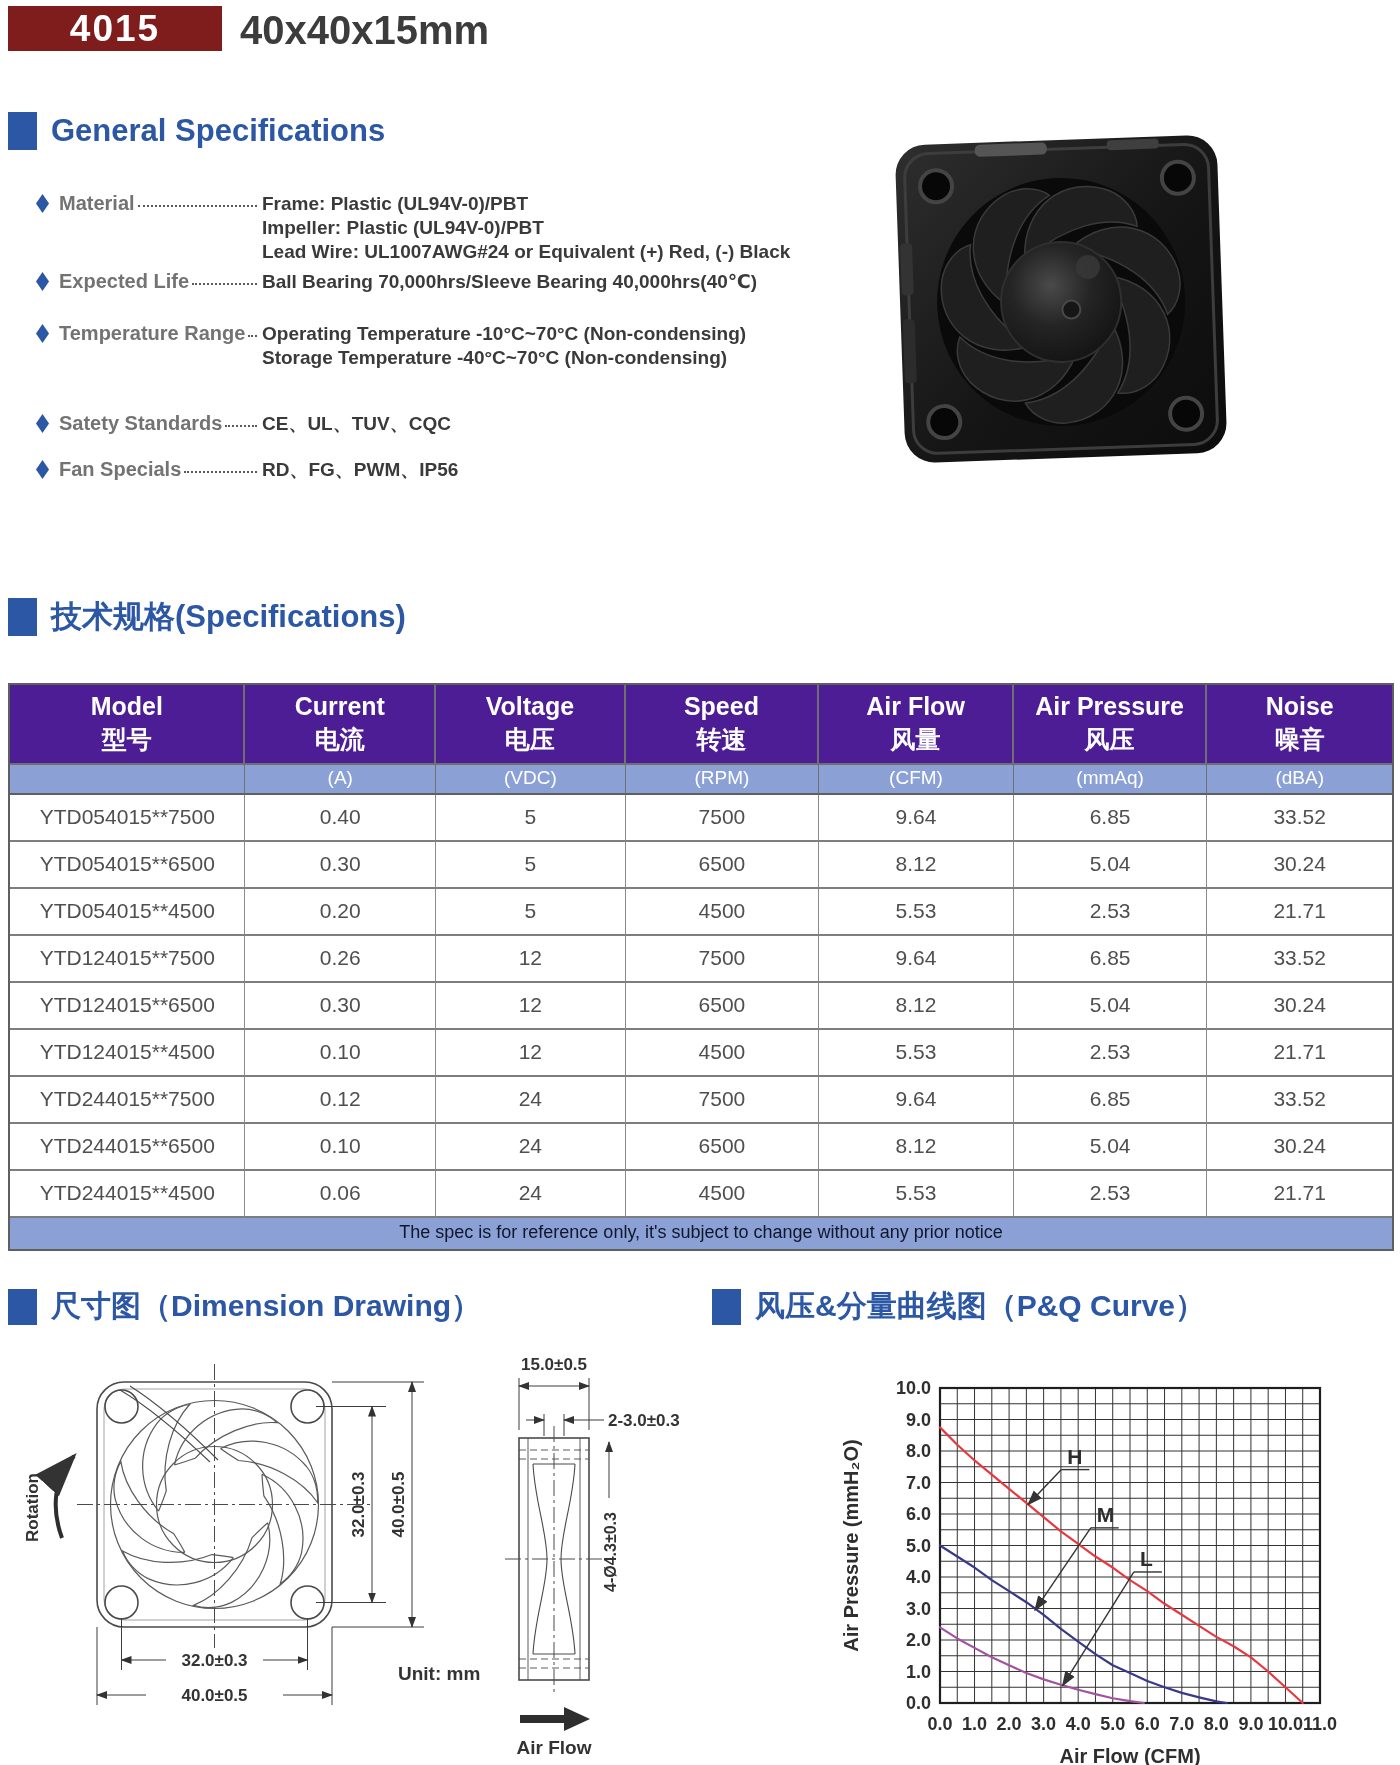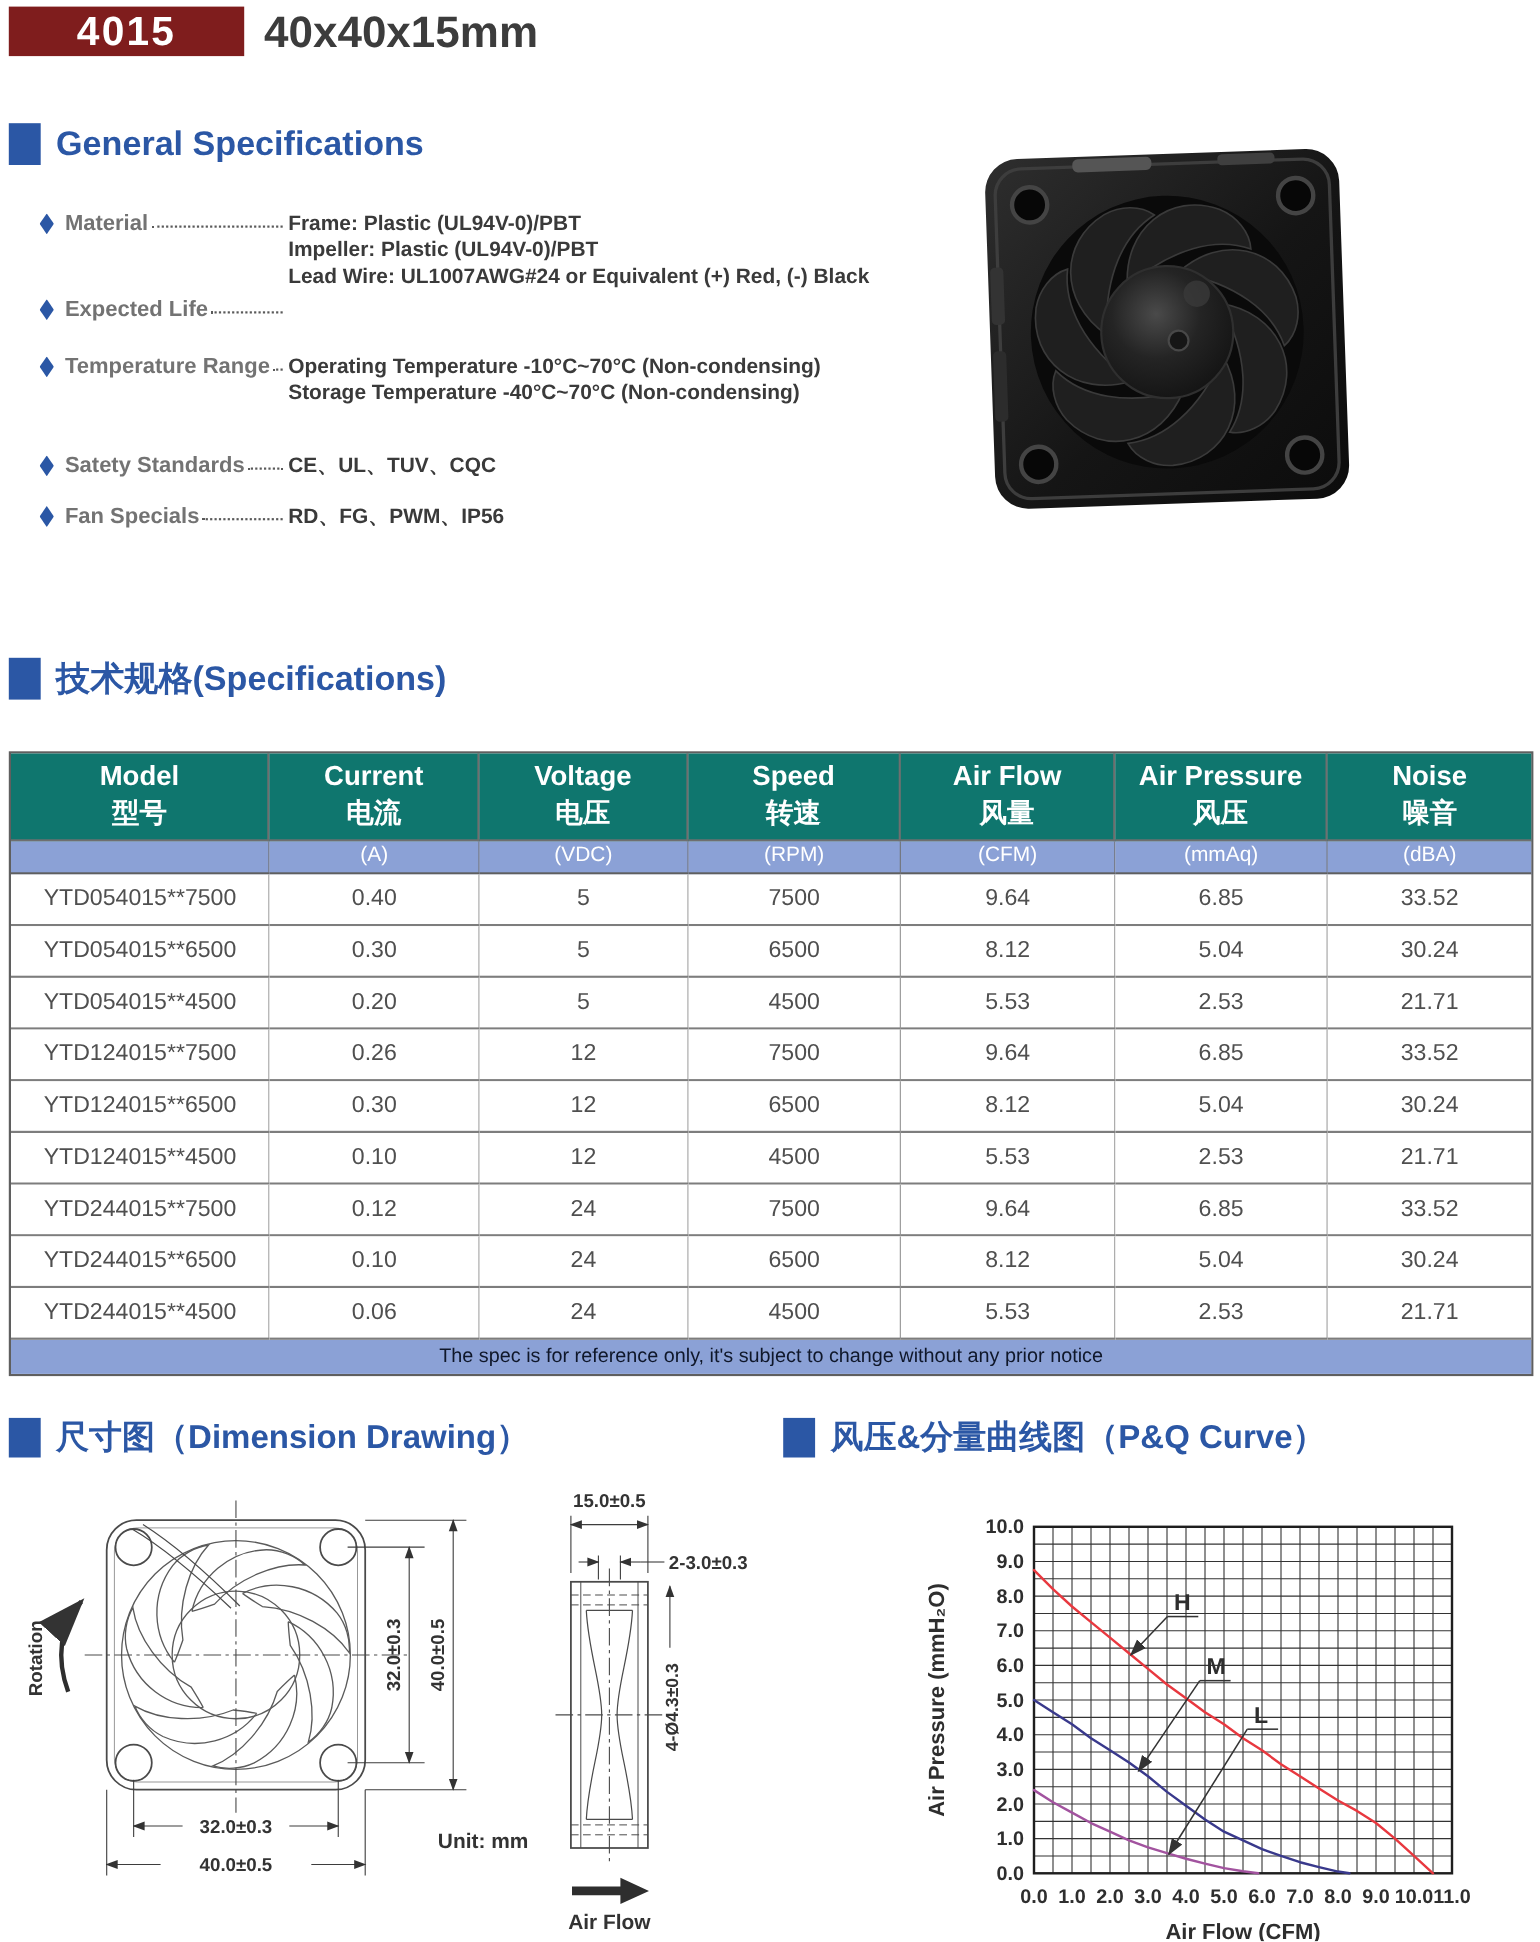--- a/index.html
+++ b/index.html
@@ -28,21 +28,21 @@
   .diamond{width:13px;height:19px;background:#2b57a5;flex:0 0 auto;margin:2px 10px 0 0;
     clip-path:polygon(50% 0,100% 50%,50% 100%,0 50%);}
   .spec-label{font-weight:bold;font-size:20px;color:#737373;white-space:nowrap;}
   .leader{flex:1;border-bottom:2px dotted #5a5a5a;height:13px;margin:0 5px 0 3px;min-width:8px;}
   .spec-values{flex:1;font-weight:bold;font-size:19px;color:#3a3a3a;line-height:24px;}
   .spec-values div{white-space:nowrap;}
   
   #spec-table{position:absolute;left:8px;top:683px;width:1382px;border:2px solid #5f5f5f;}
   .t-row{display:grid;grid-template-columns:236fr 191fr 190fr 194fr 195fr 194fr 185fr;}
   .t-head .cell{
-    background:#0f766e;color:#fff;font-weight:bold;font-size:25px;text-align:center;
+    background:#4c1d95;color:#fff;font-weight:bold;font-size:25px;text-align:center;
     padding:5px 0 7px;line-height:33px;border-right:2px solid #6f6f6f;border-bottom:2px solid #6f6f6f;
   }
   .t-head .cell:last-child,.t-units .cell:last-child,.t-data .cell:last-child{border-right:none;}
   .t-units .cell{
     background:#8ba1d6;color:#fff;font-size:19px;text-align:center;padding:2px 0 4px;
     border-right:1.5px solid #6f6f6f;border-bottom:2px solid #5f5f5f;
   }
   .t-data .cell{
     background:#fff;color:#4f4f4f;font-size:21px;text-align:center;padding:10px 0 11px;
     border-right:1.5px solid #8a8a8a;border-bottom:2.5px solid #7d7d7d;
@@ -78,20 +78,23 @@
           <div>Frame: Plastic (UL94V-0)/PBT</div>
           <div>Impeller: Plastic (UL94V-0)/PBT</div>
           <div>Lead Wire: UL1007AWG#24 or Equivalent (+) Red, (-) Black</div>
         </div>
       </div>
       <div class="spec-item" style="top: 82px;">
         <div class="spec-left">
           <span class="diamond"></span>
           <span class="spec-label">Expected Life</span>
           <span class="leader"></span>
+        </div>
+        <div class="spec-values">
+          <div>Ball Bearing 70,000hrs/Sleeve Bearing 40,000hrs(40℃)</div>
         </div>
       </div>
       <div class="spec-item" style="top: 134px;">
         <div class="spec-left">
           <span class="diamond"></span>
           <span class="spec-label">Temperature Range</span>
           <span class="leader"></span>
         </div>
         <div class="spec-values">
           <div>Operating Temperature -10°C~70°C (Non-condensing)</div>

